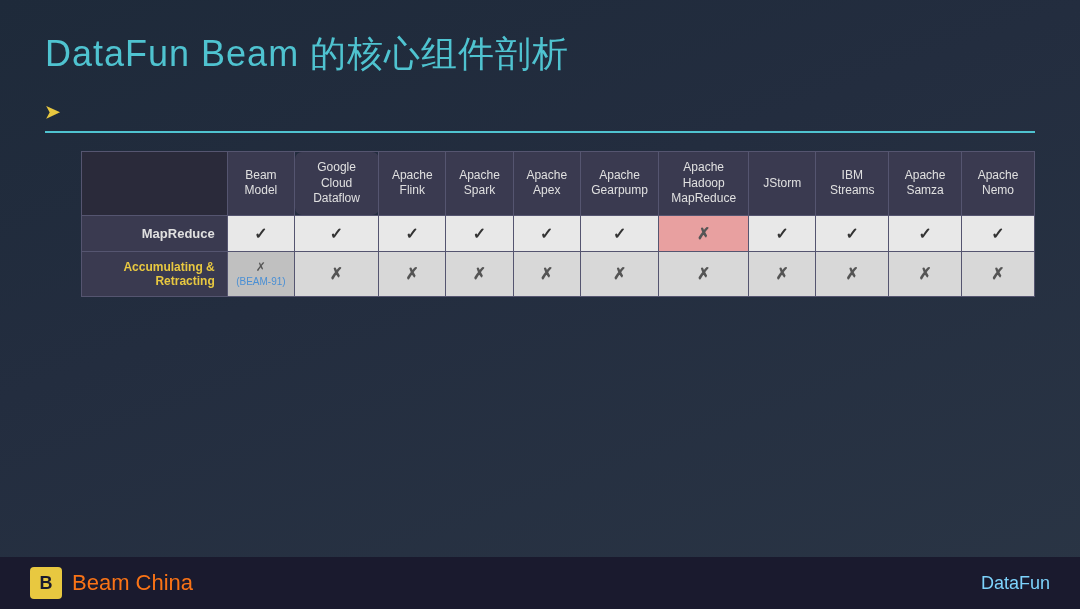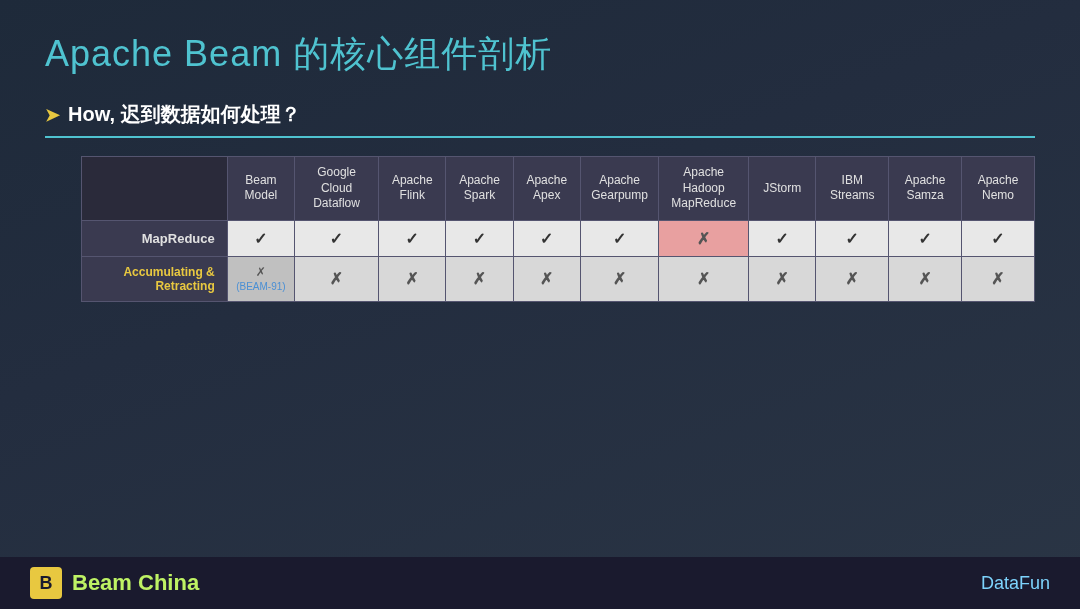--- a/index.html
+++ b/index.html
@@ -141,49 +141,48 @@
       display: flex;
       align-items: center;
       justify-content: center;
       font-weight: bold;
       font-size: 18px;
       color: #1a1a2e;
     }
 
     .footer-brand-name {
       font-size: 22px;
-      font-weight: bold;
-      color: #bef264;
+      font-weight: normal;
+      color: #f97316;
     }
 
     .footer-right {
       font-size: 18px;
       color: #7dd3fc;
     }
   </style>
 </head>
 <body>
 
 <div class="slide">
   <div class="content">
 
-    <h1 class="title">Apache Beam 的核心组件剖析</h1>
+    <h1 class="title">DataFun Beam 的核心组件剖析</h1>
 
     <div class="subtitle-row">
       <span class="subtitle-arrow">➤</span>
-      <span class="subtitle-text">How, 迟到数据如何处理？</span>
     </div>
 
     <div class="table-wrapper">
       <table>
         <thead>
           <tr>
             <th style="width:130px;"></th>
             <th style="width:60px;">Beam<br>Model</th>
-            <th style="width:75px;">Google<br>Cloud<br>Dataflow</th>
+            <th style="width:75px;border-radius:7px;">Google<br>Cloud<br>Dataflow</th>
             <th style="width:60px;">Apache<br>Flink</th>
             <th style="width:60px;">Apache<br>Spark</th>
             <th style="width:60px;">Apache<br>Apex</th>
             <th style="width:70px;">Apache<br>Gearpump</th>
             <th style="width:80px;">Apache<br>Hadoop<br>MapReduce</th>
             <th style="width:60px;">JStorm</th>
             <th style="width:65px;">IBM<br>Streams</th>
             <th style="width:65px;">Apache<br>Samza</th>
             <th style="width:65px;">Apache<br>Nemo</th>
           </tr>

